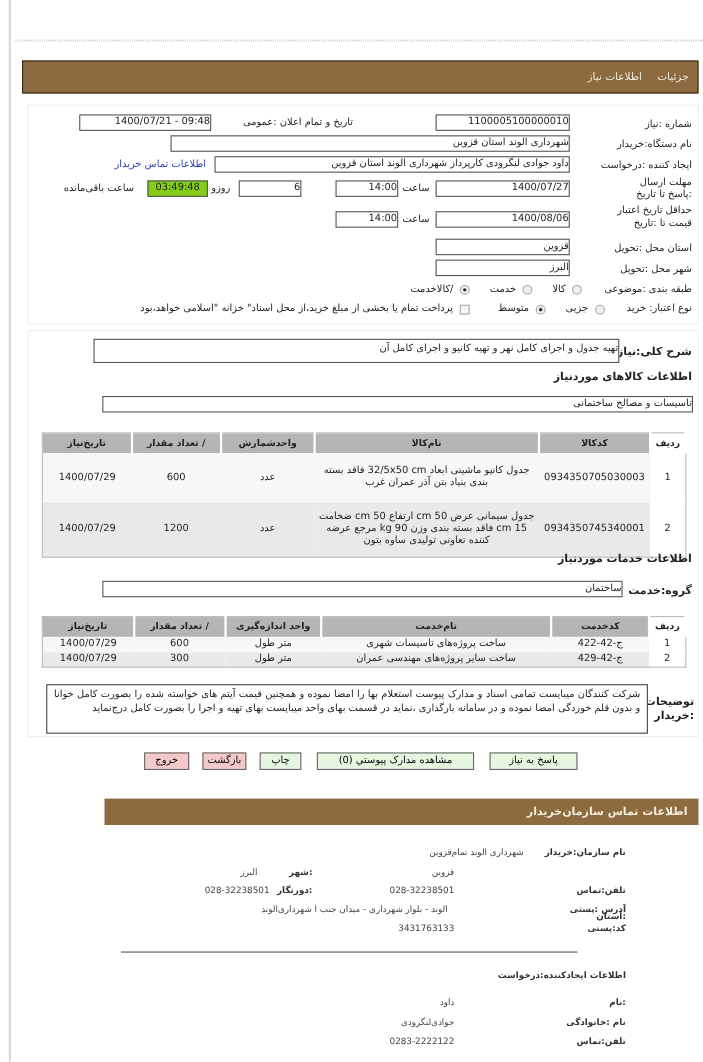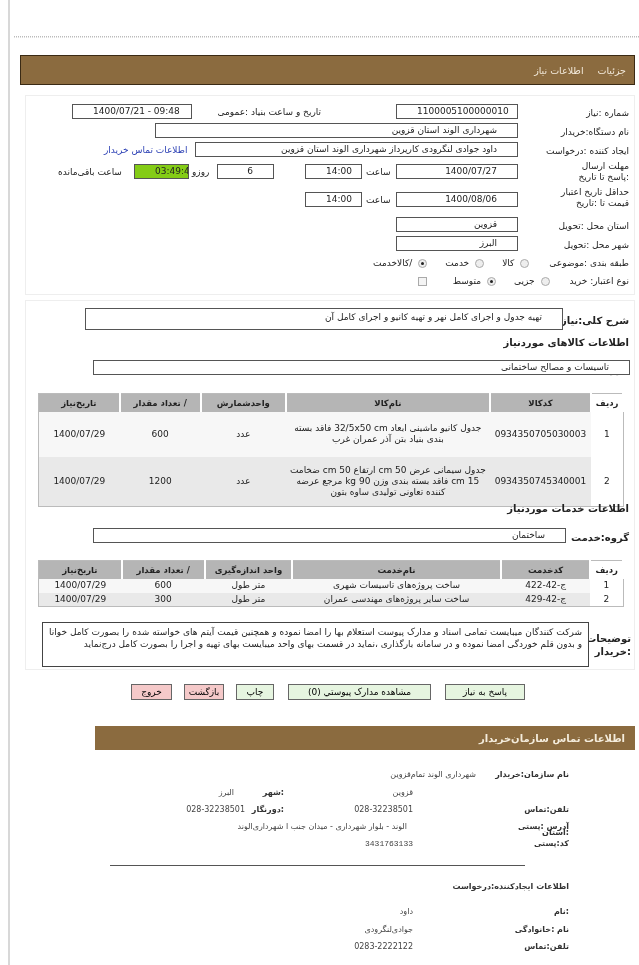--- a/index.html
+++ b/index.html
@@ -16,21 +16,21 @@
   .topbar { position: absolute; left: 20px; top: 55px; width: 615px; height: 30px;
     background: #8b6b3f; border: 1px solid #3a2a14; direction: rtl;
     display: flex; align-items: center; padding-right: 8px; gap: 14px; }
   .topbar span { color: #f3eadb; font-size: 9.5px; }
 
   .panel { position: absolute; left: 25px; right: 4px; border: 1px solid #eee; background: #fff; }
   .p1 { top: 95px; height: 200px; }
   .p2 { top: 300px; height: 370px; }
   .lbl { position: absolute; direction: rtl; text-align: right; font-size: 9px; color: #222; white-space: nowrap; }
   .box { position: absolute; border: 1px solid #555; background: #fff; height: 15px; font-size: 9px;
-    line-height: 13px; padding: 0 20px; white-space: nowrap; overflow: hidden; }
+    line-height: 13px; padding: 0 0; white-space: nowrap; overflow: hidden; }
   .box.ltr { direction: ltr; text-align: right; }
   .box.rtl { direction: rtl; text-align: right; }
   .box.yellow { background: #84cc16; border-color: #555; text-align: center; }
   .link { position: absolute; color: #2a3fb4; font-size: 9px; direction: rtl; }
 
   .radio { display: inline-block; width: 9px; height: 9px; border-radius: 50%;
     border: 1px solid #aaa; background: #eee; vertical-align: middle; position: relative; }
   .radio.on::after { content: ""; position: absolute; left: 2px; top: 2px; width: 3px; height: 3px;
     border-radius: 50%; background: #222; }
   .checkbox { display: inline-block; width: 9px; height: 9px; border: 1px solid #aaa; background: #f4f4f4;
@@ -83,21 +83,21 @@
 <div class="topbar">
   <span>جزئیات</span>
   <span>اطلاعات نیاز</span>
 </div>
 
 <div class="panel p1"></div>
 
 <span class="lbl" style="right:10px; top:108px;">شماره :نیاز</span>
 <div class="box ltr" style="left:396px; top:104px; width:122px;">1100005100000010</div>
 
-<span class="lbl" style="right:318px; top:107px;">تاریخ و ساعت بنیاد :عمومی</span>
+<span class="lbl" style="right:318px; top:107px;">تاریخ و تمام اعلان :عمومی</span>
 <div class="box ltr" style="left:72px; top:104px; width:120px;">1400/07/21 - 09:48</div>
 
 <span class="lbl" style="right:10px; top:127px;">نام دستگاه:خریدار</span>
 <div class="box rtl" style="left:155px; top:123px; width:363px;">شهرداری الوند استان قزوین</div>
 
 <span class="lbl" style="right:10px; top:146px;">ایجاد کننده :درخواست</span>
 <div class="box rtl" style="left:195px; top:142px; width:323px;">داود جوادی لنگرودی کارپرداز شهرداری الوند استان قزوین</div>
 <span class="link" style="left:104px; top:145px;">اطلاعات تماس خریدار</span>
 
 <span class="lbl" style="right:10px; top:161px; white-space:normal; width:68px; line-height:11px;">مهلت ارسال :پاسخ تا تاریخ</span>
@@ -136,20 +136,21 @@
 <div class="radio-row" style="right:10px; top:276px;">
   <span>نوع اعتبار: خرید</span>
   <span style="width:8px"></span>
   <span class="radio"></span>
   <span>جزیی</span>
   <span style="width:6px"></span>
   <span class="radio on"></span>
   <span>متوسط</span>
   <span style="width:14px"></span>
   <span class="checkbox"></span>
+  <span>پرداخت تمام یا بخشی از مبلغ خرید،از محل اسناد" خزانه "اسلامی خواهد،بود</span>
 </div>
 
 <div class="panel p2"></div>
 
 <span class="lbl bold-lbl" style="right:10px; top:315px;">شرح کلی:نیاز</span>
 <div class="box rtl" style="left:85px; top:308px; width:478px; height:22px; line-height:17px;">تهیه جدول و اجرای کامل نهر و تهیه کانیو و اجرای کامل آن</div>
 
 <span class="lbl bold-lbl" style="right:10px; top:337px;">اطلاعات کالاهای موردنیاز</span>
 
 <span class="lbl bold-lbl" style="right:10px; top:364px;">گروه:کالا</span>
@@ -245,21 +246,21 @@
 
 <span class="c-lbl" style="right:70px; top:805px;">تلفن:تماس</span>
 <span class="c-val ltr" style="right:226px; top:805px;">028-32238501</span>
 <span class="c-lbl" style="right:355px; top:805px;">:دورنگار</span>
 <span class="c-val ltr" style="right:394px; top:805px;">028-32238501</span>
 
 <span class="c-lbl" style="right:70px; top:822px;">آدرس :پستی</span>
 <span class="c-val" style="right:232px; top:822px;">الوند - بلوار شهرداری - میدان جنب ا شهرداری‌الوند</span>
 
 <span class="c-lbl" style="right:70px; top:839px;">کد:پستی</span>
-<span class="c-val ltr" style="right:226px; top:839px;font-family:Liberation Mono, monospace;">3431763133</span>
+<span class="c-val ltr" style="right:226px; top:839px;">3431763133</span>
 
 <div class="hr"></div>
 
 <span class="c-lbl" style="right:70px; top:882px;">اطلاعات ایجادکننده:درخواست</span>
 
 <span class="c-lbl" style="right:70px; top:907px;">:نام</span>
 <span class="c-val" style="right:226px; top:907px;">داود</span>
 
 <span class="c-lbl" style="right:70px; top:925px;">نام :خانوادگی</span>
 <span class="c-val" style="right:226px; top:925px;">جوادی‌لنگرودی</span>

